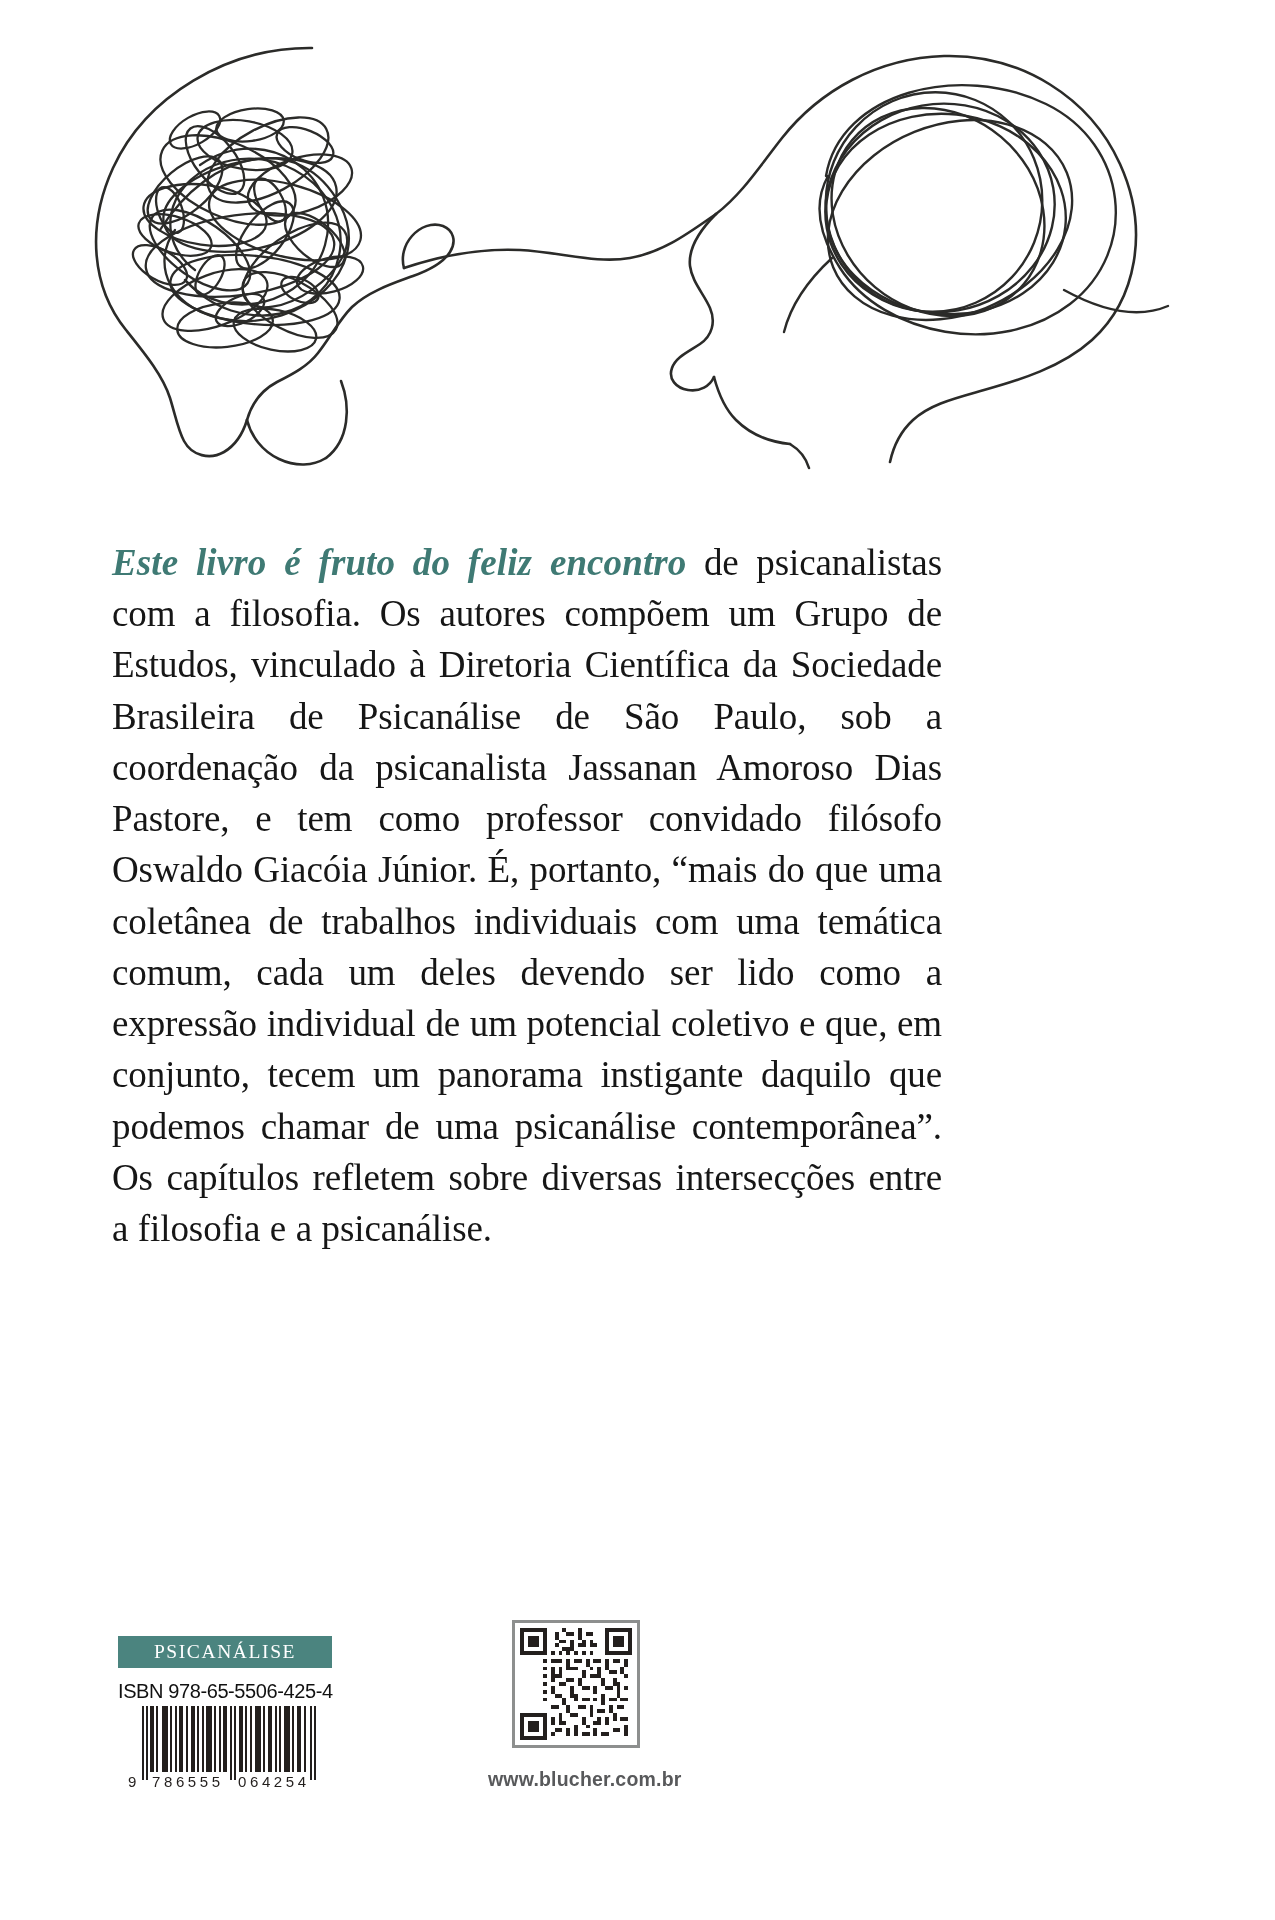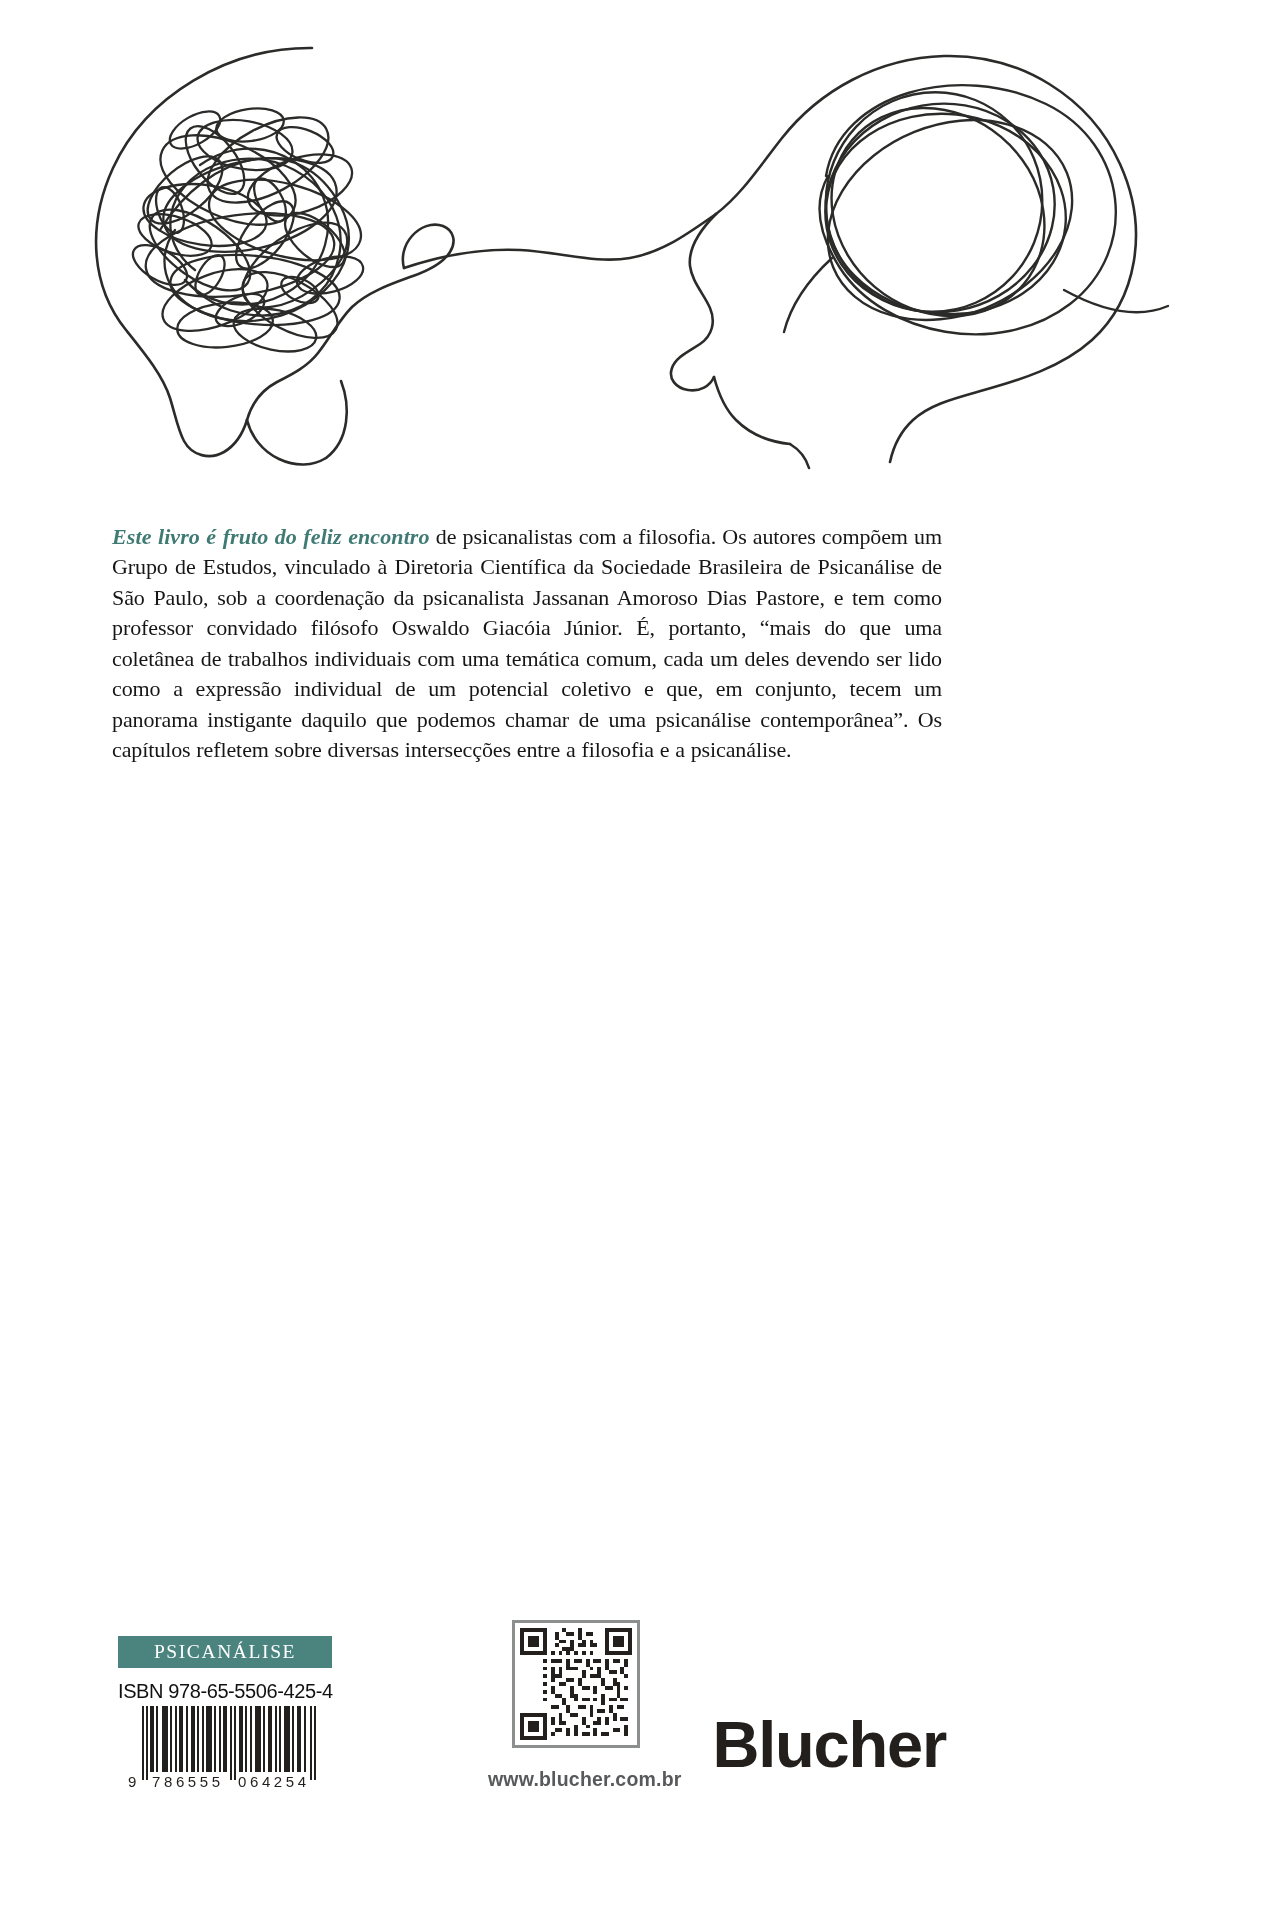--- a/index.html
+++ b/index.html
@@ -36,21 +36,21 @@
     width: 1275px;
     height: 480px;
   }
 
   
   .blurb {
     position: absolute;
     left: 112px;
     top: 500px;
     width: 830px;
-    font-size: 22px;
+    font-size: 37px;
     line-height: 1.385;
     color: #161616;
     text-align: justify;
     text-justify: inter-word;
     letter-spacing: -0.1px;
     word-spacing: 0.4px;
     hyphens: manual;
   }
   .blurb .lead {
     color: #3f7a74;
@@ -59,20 +59,21 @@
     letter-spacing: 0.1px;
   }
 
   
   .footer {
     position: absolute;
     left: 0;
     bottom: 0;
     width: 1071px;
     height: 340px;
+    padding-left: 40px;
   }
 
   
   .isbn-block {
     position: absolute;
     left: 118px;
     bottom: 132px;
     width: 214px;
   }
   .series-banner {
@@ -442,16 +443,15 @@
             <rect x="11" y="24" width="1" height="1"></rect>
               <rect x="17" y="25" width="1" height="1"></rect>
             <rect x="20" y="23" width="1" height="1"></rect>
               <rect x="25" y="17" width="1" height="1"></rect>
           </g>
         </svg>
       </div>
       <div class="site-url">www.blucher.com.br</div>
     </div>
 
-    <div class="publisher">Blucher</div>
   </div>
 
 </div>
 
 </body></html>

